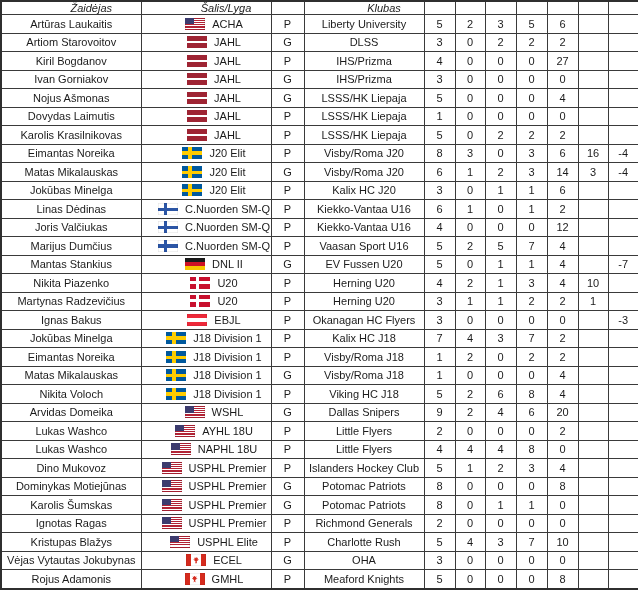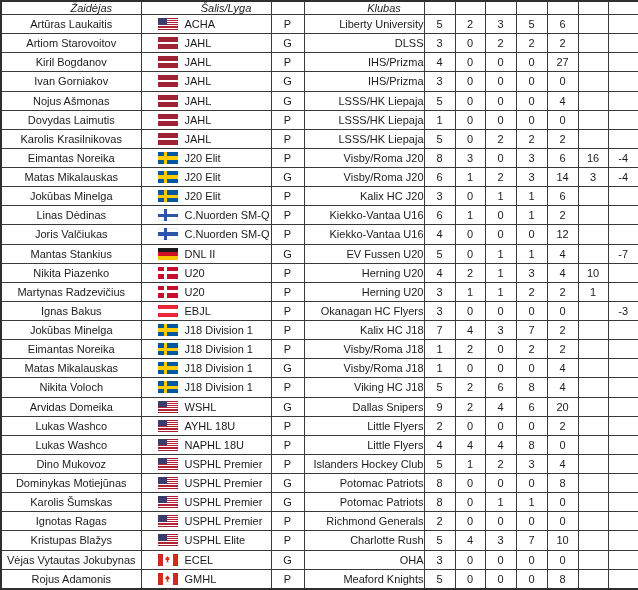--- a/index.html
+++ b/index.html
@@ -17,22 +17,22 @@
     border: 1px solid #3a3a3a;
     padding: 0;
     font-size: 11px;
     color: #1b1b1b;
     text-align: center;
     vertical-align: middle;
     white-space: nowrap;
     overflow: hidden;
   }
   th { font-style: italic; font-weight: normal; padding-left: 40px; }
-  td.league-cell { text-align: left; padding-left: 16px; }
-  td.club-cell { text-align: right; }
+  td.league-cell { text-align: center; padding-left: 16px; }
+  td.club-cell { text-align: center; }
   .flag {
     display: inline-block; width: 20px; height: 12px;
     vertical-align: -2px; margin-right: 7px; position: relative;
     flex: none;
   }
   .flag.usa { background: repeating-linear-gradient(180deg, #B22234 0 0.95px, #ffffff 0.95px 1.9px); box-shadow: inset 0 0 0 0.5px rgba(0,0,0,.15); }
   .flag.usa::before { content: ""; position: absolute; left: 0; top: 0; width: 9px; height: 6.5px; background: #3C3B6E; }
   .flag.latvia { background: linear-gradient(180deg, #9E2433 0 40%, #ffffff 40% 60%, #9E2433 60% 100%); }
   .flag.sweden {
     background-image:
@@ -244,20 +244,33 @@
         <td class="club-cell">Kiekko-Vantaa U16</td>
         <td>4</td>
         <td>0</td>
         <td>0</td>
         <td>0</td>
         <td>12</td>
         <td></td>
         <td></td>
       </tr>
       <tr>
+        <td>Marijus Dumčius</td>
+        <td class="league-cell"><span class="flag finland"></span><span>C.Nuorden SM-Q</span></td>
+        <td>P</td>
+        <td class="club-cell">Vaasan Sport U16</td>
+        <td>5</td>
+        <td>2</td>
+        <td>5</td>
+        <td>7</td>
+        <td>4</td>
+        <td></td>
+        <td></td>
+      </tr>
+      <tr>
         <td>Mantas Stankius</td>
         <td class="league-cell"><span class="flag germany"></span><span>DNL II</span></td>
         <td>G</td>
         <td class="club-cell">EV Fussen U20</td>
         <td>5</td>
         <td>0</td>
         <td>1</td>
         <td>1</td>
         <td>4</td>
         <td></td>

